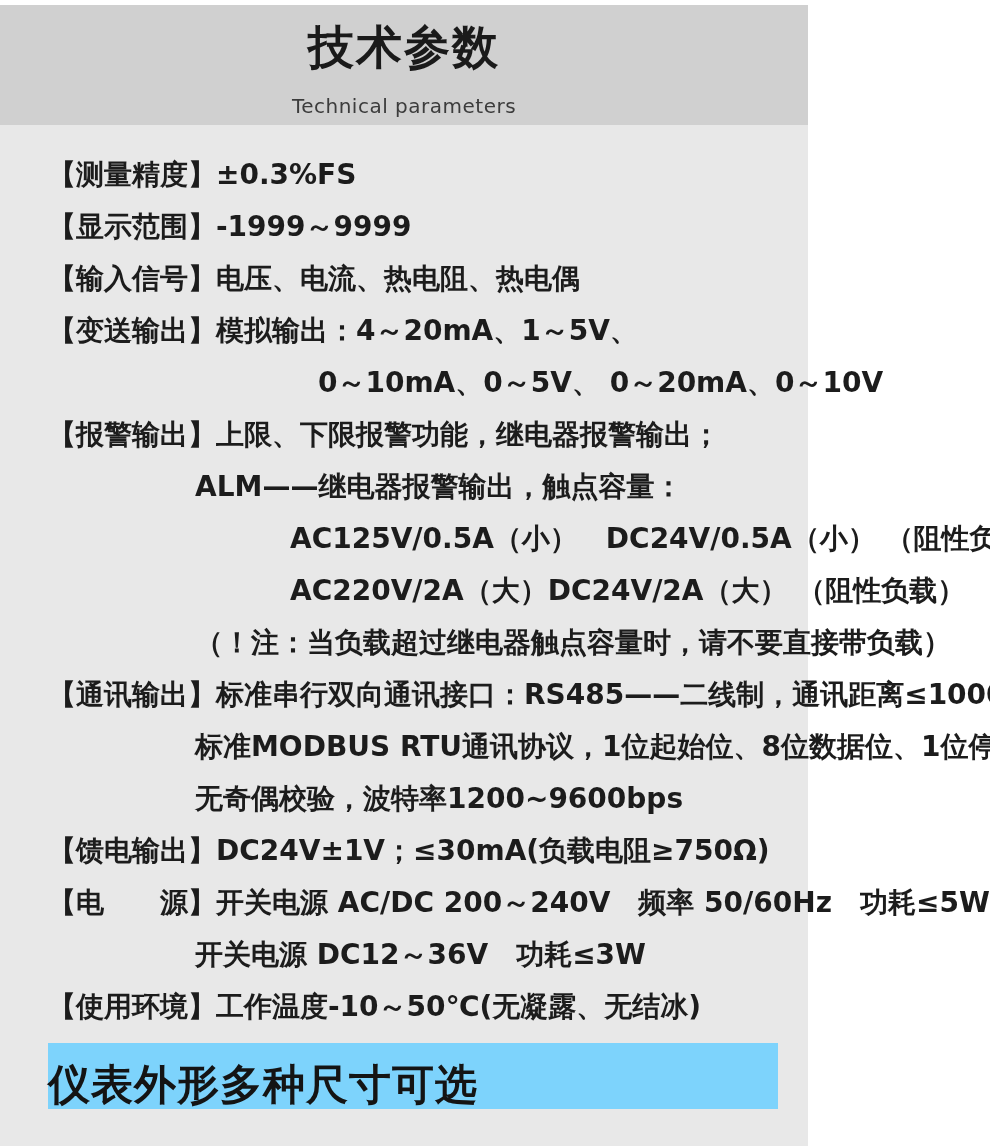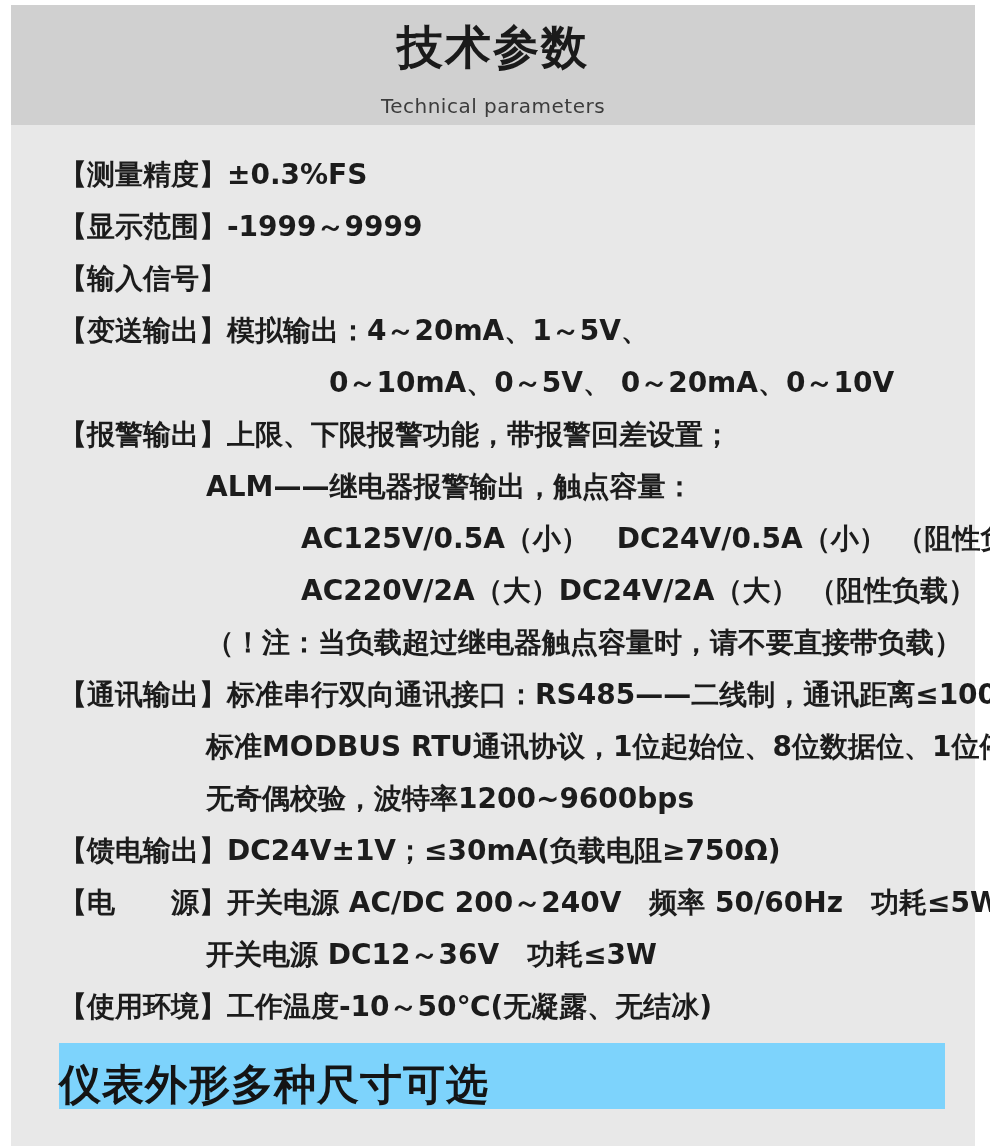--- a/index.html
+++ b/index.html
@@ -7,25 +7,24 @@
     padding: 0;
   }
   body {
     width: 990px;
     height: 1146px;
     overflow: hidden;
     background: #ffffff;
     font-family: "DejaVu Sans", "Liberation Sans", sans-serif;
   }
   .page {
-    width: 964px;
+    width: 808px;
     height: 1146px;
     position: relative;
     background: #ffffff;
-    padding-left: 11px;
   }
   .top-strip {
     height: 5px;
     background: #ffffff;
   }
   .header-band {
     height: 120px;
     background: #d0d0d0;
     text-align: center;
     padding-top: 14px;
@@ -101,34 +100,35 @@
       <span class="val">±0.3%FS</span>
     </div>
 
     <div class="row">
       <span class="lab">【显示范围】</span>
       <span class="val">-1999～9999</span>
     </div>
 
     <div class="row">
       <span class="lab">【输入信号】</span>
+      <span class="val">电压、电流、热电阻、热电偶</span>
     </div>
 
     <div class="row">
       <span class="lab">【变送输出】</span>
       <span class="val">模拟输出：4～20mA、1～5V、</span>
     </div>
 
     <div class="row ind3">
       <span class="val">0～10mA、0～5V、 0～20mA、0～10V</span>
     </div>
 
     <div class="row">
       <span class="lab">【报警输出】</span>
-      <span class="val">上限、下限报警功能，带报警回差设置；</span>
+      <span class="val">上限、下限报警功能，继电器报警输出；</span>
     </div>
 
     <div class="row ind1">
       <span class="val">ALM——继电器报警输出，触点容量：</span>
     </div>
 
     <div class="row ind2">
       <span class="val">AC125V/0.5A（小）　DC24V/0.5A（小） （阻性负载）</span>
     </div>
 

